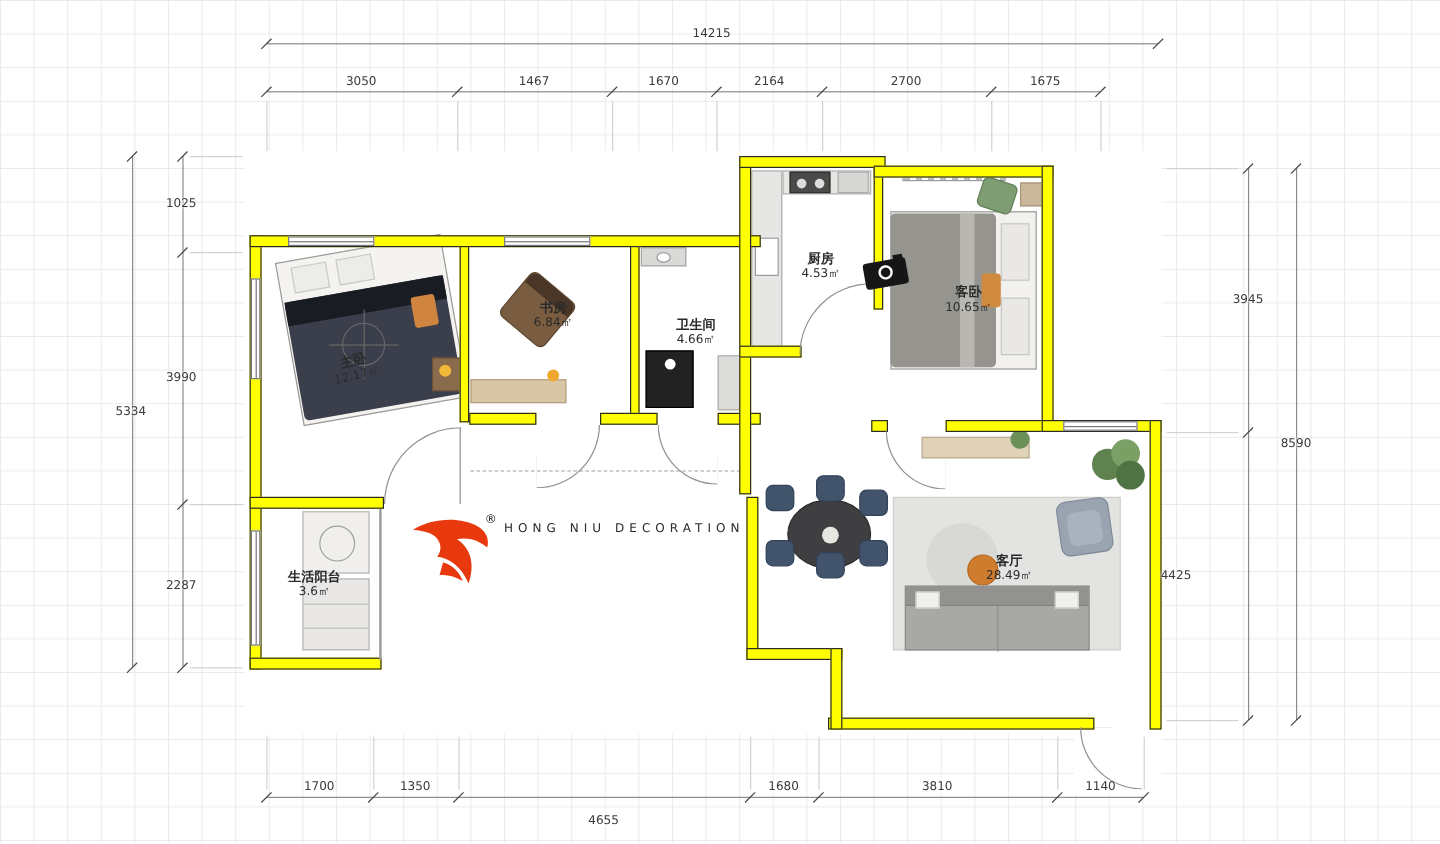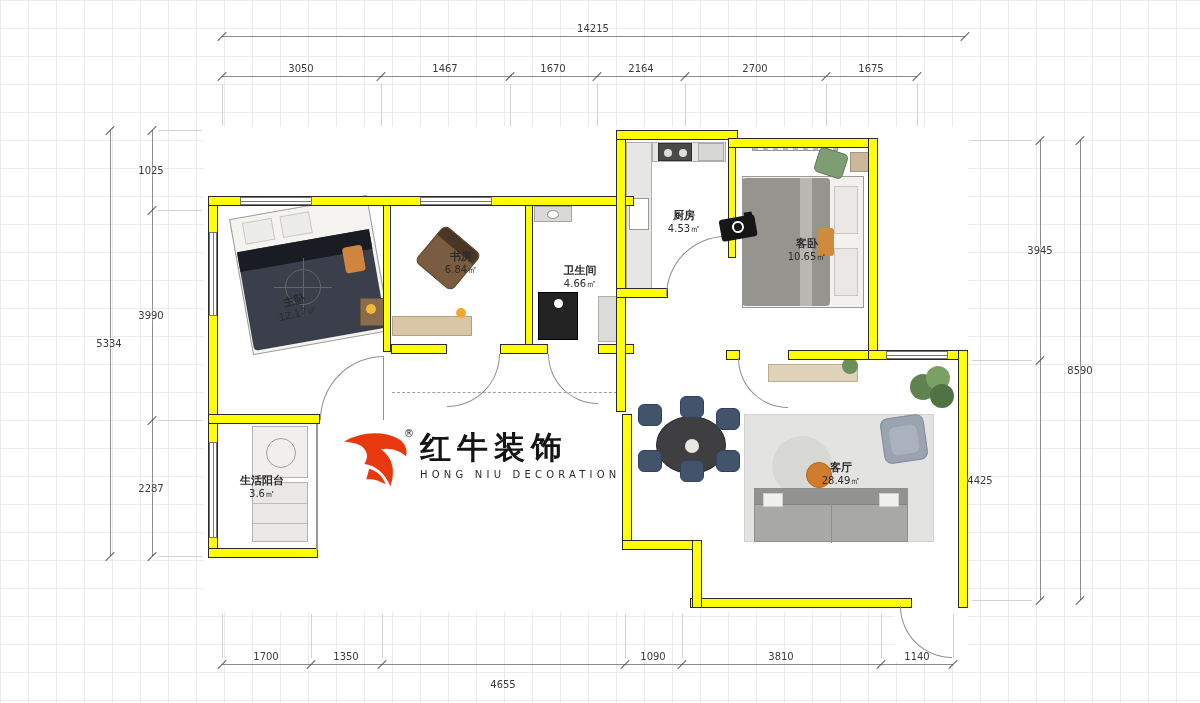--- a/index.html
+++ b/index.html
@@ -245,21 +245,21 @@
   <div class="tick" style="left:216px;top:664px"></div>
   <div class="tick" style="left:305px;top:664px"></div>
   <div class="tick" style="left:376px;top:664px"></div>
   <div class="tick" style="left:619px;top:664px"></div>
   <div class="tick" style="left:676px;top:664px"></div>
   <div class="tick" style="left:875px;top:664px"></div>
   <div class="tick" style="left:947px;top:664px"></div>
   <div class="dimtext" style="left:266px;top:656px">1700</div>
   <div class="dimtext" style="left:346px;top:656px">1350</div>
   <div class="dimtext" style="left:503px;top:684px">4655</div>
-  <div class="dimtext" style="left:653px;top:656px">1090</div>
+  <div class="dimtext" style="left:653px;top:656px">1680</div>
   <div class="dimtext" style="left:781px;top:656px">3810</div>
   <div class="dimtext" style="left:917px;top:656px">1140</div>
 
   <div class="dimline-v" style="left:152px;top:130px;height:426px"></div>
   <div class="tick" style="left:146px;top:130px"></div>
   <div class="tick" style="left:146px;top:210px"></div>
   <div class="tick" style="left:146px;top:420px"></div>
   <div class="tick" style="left:146px;top:556px"></div>
   <div class="dimtext" style="left:151px;top:170px">1025</div>
   <div class="dimtext" style="left:151px;top:315px">3990</div>
@@ -306,18 +306,17 @@
 
   <div class="logo">
     <div class="logo-icon">
       <svg width="70" height="62" viewBox="0 0 72 64">
         <path d="M4 12 C 20 2, 44 0, 60 9 C 67 13, 70 20, 68 27 C 61 21, 51 18, 42 20 C 53 27, 58 40, 52 58 C 46 44, 36 36, 25 35 C 31 27, 27 17, 16 14 C 11 12.5, 7 12, 4 12 Z" fill="#e8380d"></path>
         <path d="M30 40 C 38 42, 44 48, 47 56 C 40 52, 33 50, 27 51 Z" fill="#e8380d"></path>
       </svg>
       <span class="reg">®</span>
     </div>
     <div class="logo-text">
-      <div class="logo-cn">红牛装饰</div>
       <div class="logo-en">HONG NIU DECORATION</div>
     </div>
   </div>
 
 </div>
 
 </body></html>

